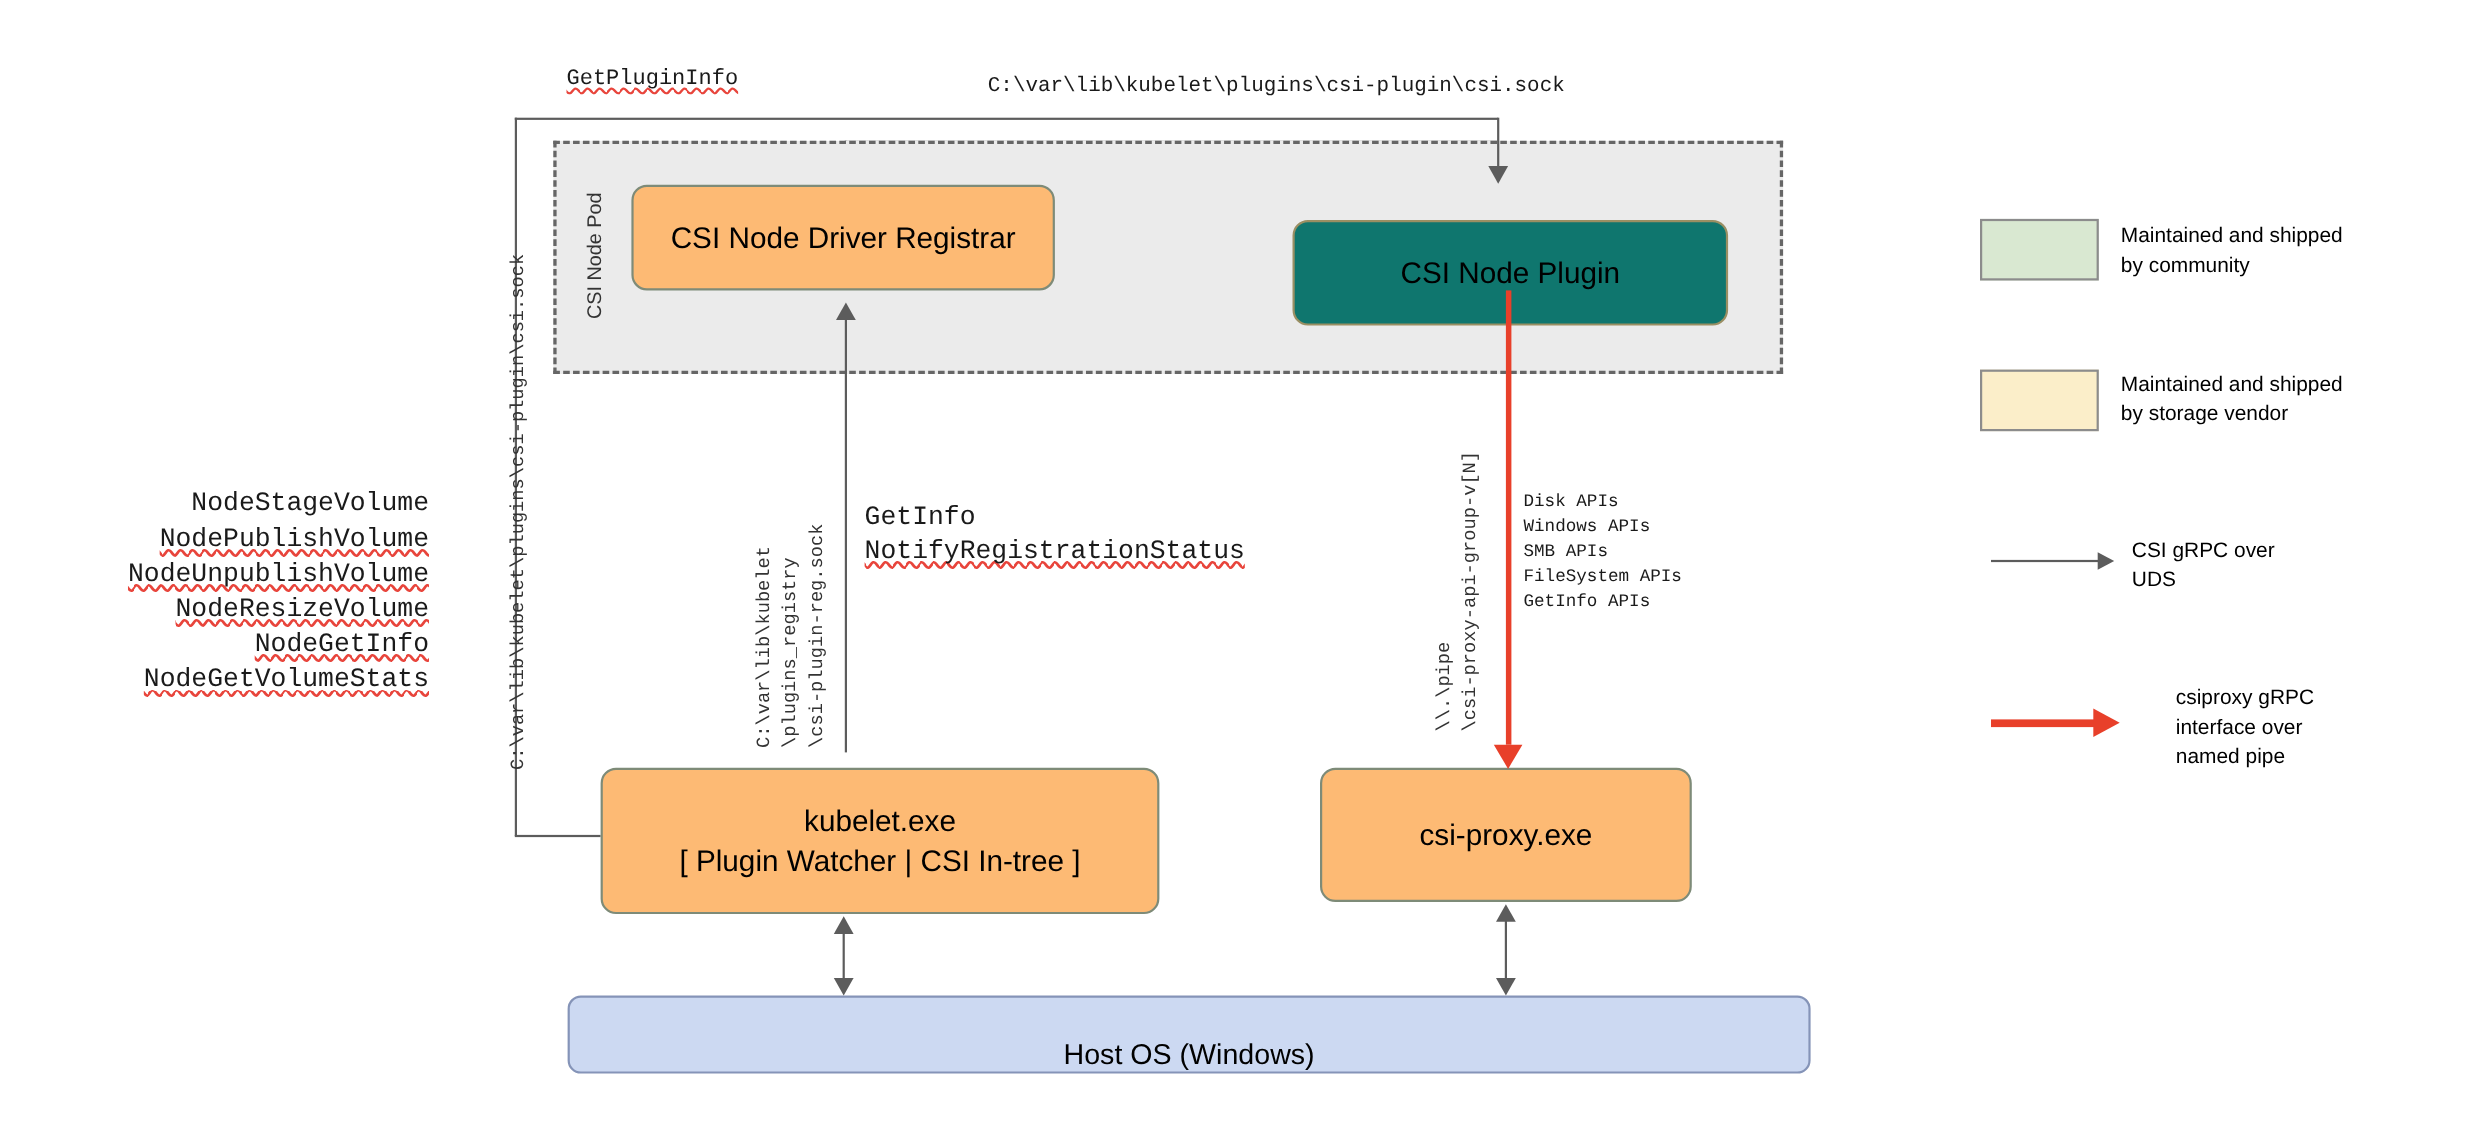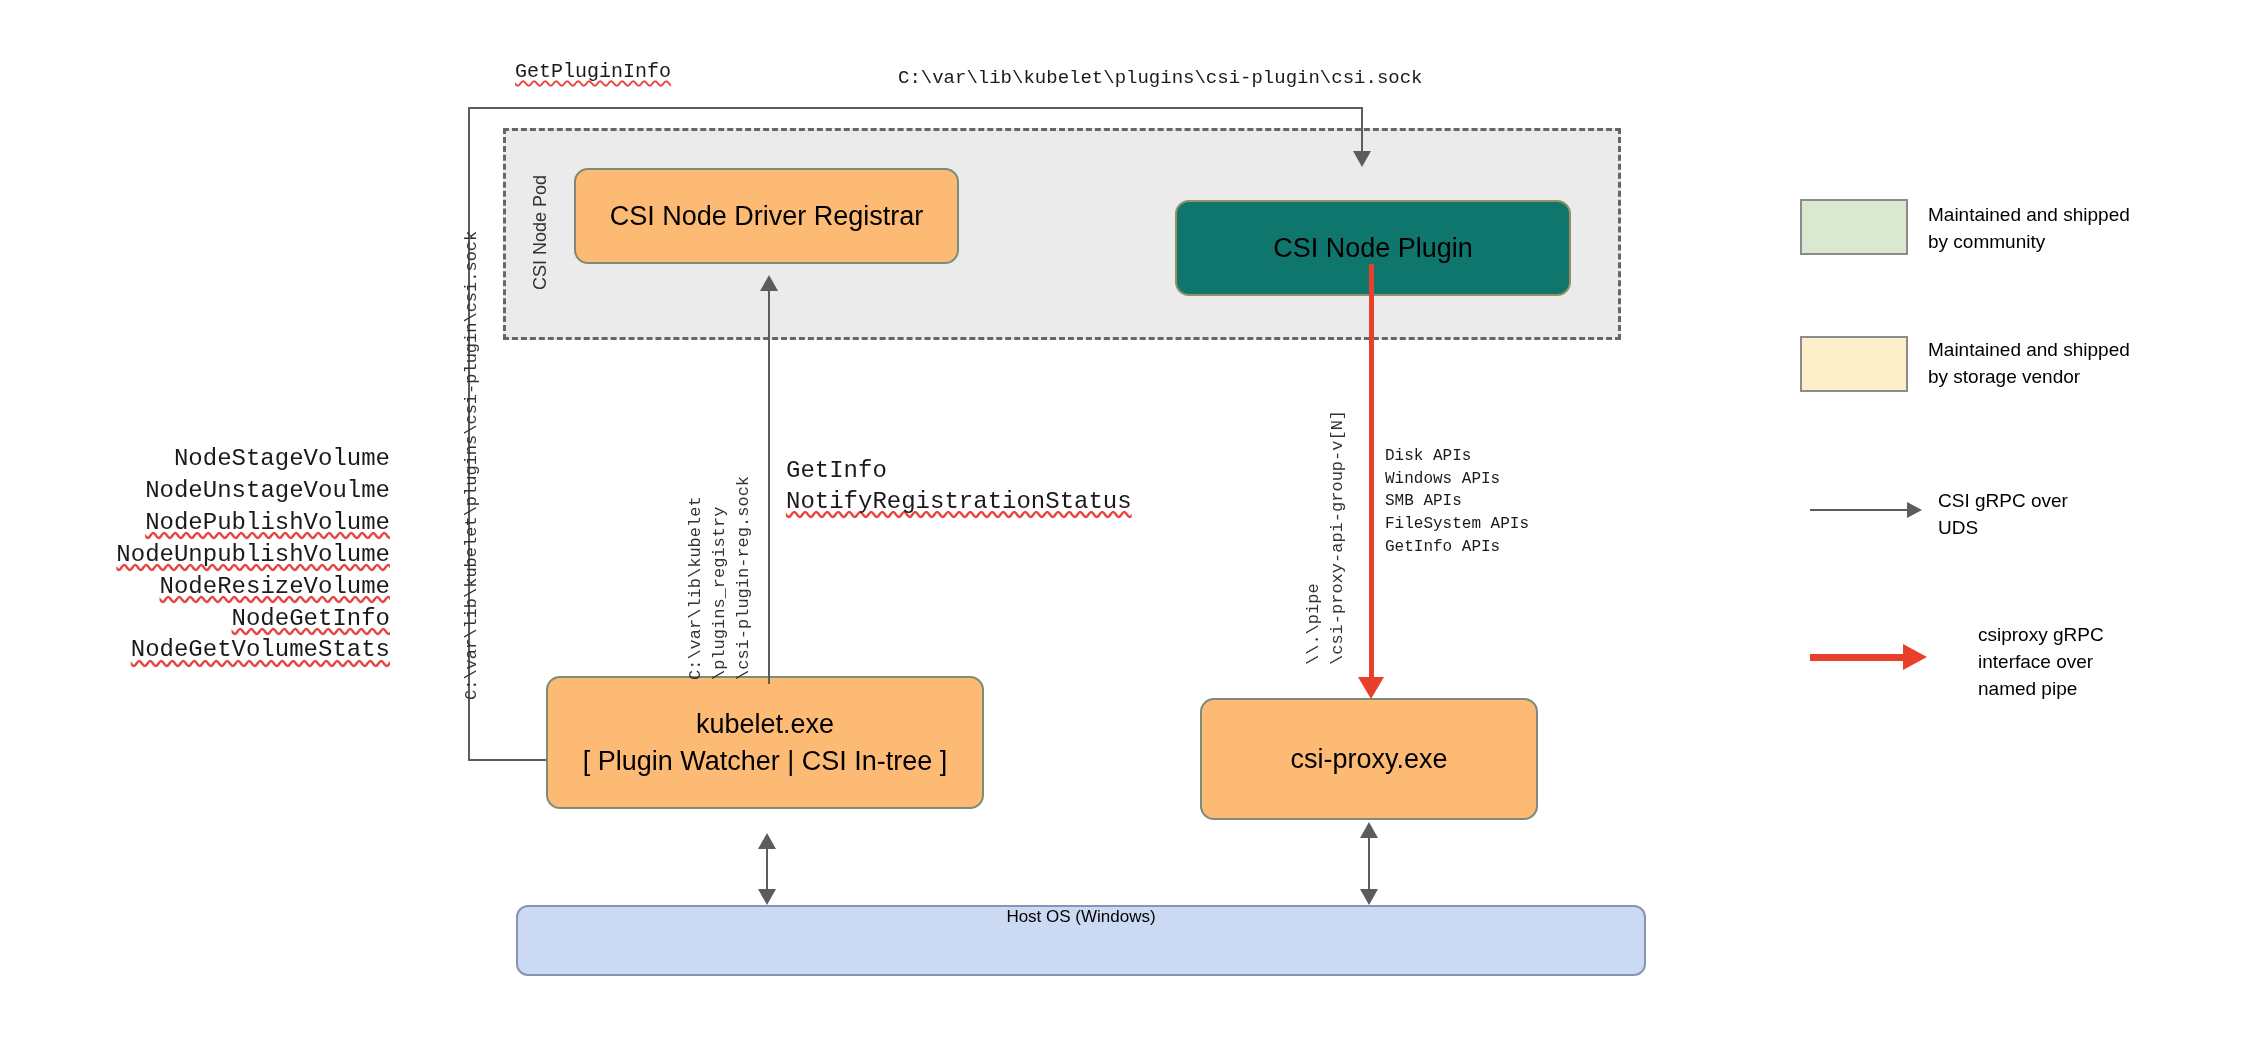--- a/index.html
+++ b/index.html
@@ -175,33 +175,33 @@
     <span>CSI Node Driver Registrar</span>
   </div>
 
   <div class="abs node-box yellow" style="left:1175px; top:168px; width:396px; height:96px;">
     <span>CSI Node Plugin</span>
   </div>
 
   <div class="abs ln-v" style="left:1361px; top:107px; height:44px;"></div>
   <div class="abs arrow-down" style="left:1353px; top:151px;"></div>
 
-  <div class="abs node-box green" style="left:546px; top:676px; width:438px; height:133px;">
+  <div class="abs node-box green" style="left:546px; top:698px; width:508px; height:133px;">
     <div>
       <div>kubelet.exe</div>
       <div>[ Plugin Watcher | CSI In-tree ]</div>
     </div>
   </div>
 
   <div class="abs node-box green" style="left:1200px; top:698px; width:338px; height:122px;text-align:center;">
     <span>csi-proxy.exe</span>
   </div>
 
   <div class="abs blue" style="left:516px; top:905px; width:1126px; height:67px;
-              display:flex; align-items:flex-start; justify-content:center; font-size:17px;">
+              display:flex; align-items:flex-end; justify-content:center; font-size:26px;">
     <span>Host OS (Windows)</span>
   </div>
 
   <div class="abs ln-v" style="left:768px; top:290px; height:394px;"></div>
   <div class="abs arrow-up" style="left:760px; top:275px;"></div>
 
   <div class="abs ln-red" style="left:1369px; top:264px; height:413px;"></div>
   <div class="abs arrow-down-red" style="left:1358px; top:677px;"></div>
 
   <div class="abs ln-v" style="left:766px; top:845px; height:50px;"></div>
@@ -231,21 +231,20 @@
   </div>
   <div class="abs" style="left:1327px; top:665px;">
     <div class="rot-block mono" style="font-size:17px; color:#333;">\csi-proxy-api-group-v[N]</div>
   </div>
 
   <div class="abs mono nowrap" style="left:786px; top:457px; font-size:24px;">GetInfo</div>
   <div class="abs mono spell nowrap" style="left:786px; top:488px; font-size:24px;">NotifyRegistrationStatus</div>
 
   <div class="abs mono api-list-right" style="left:50px; top:443px; width:340px;">
     <div>NodeStageVolume</div>
-    <div>NodeUnstageVoulme</div>
     <div class="spell">NodePublishVolume</div>
     <div class="spell">NodeUnpublishVolume</div>
     <div class="spell">NodeResizeVolume</div>
     <div class="spell">NodeGetInfo</div>
     <div class="spell">NodeGetVolumeStats</div>
   </div>
 
   <div class="abs mono api-list-left" style="left:1385px; top:445px; width:300px;">
     <div>Disk APIs</div>
     <div>Windows APIs</div>

